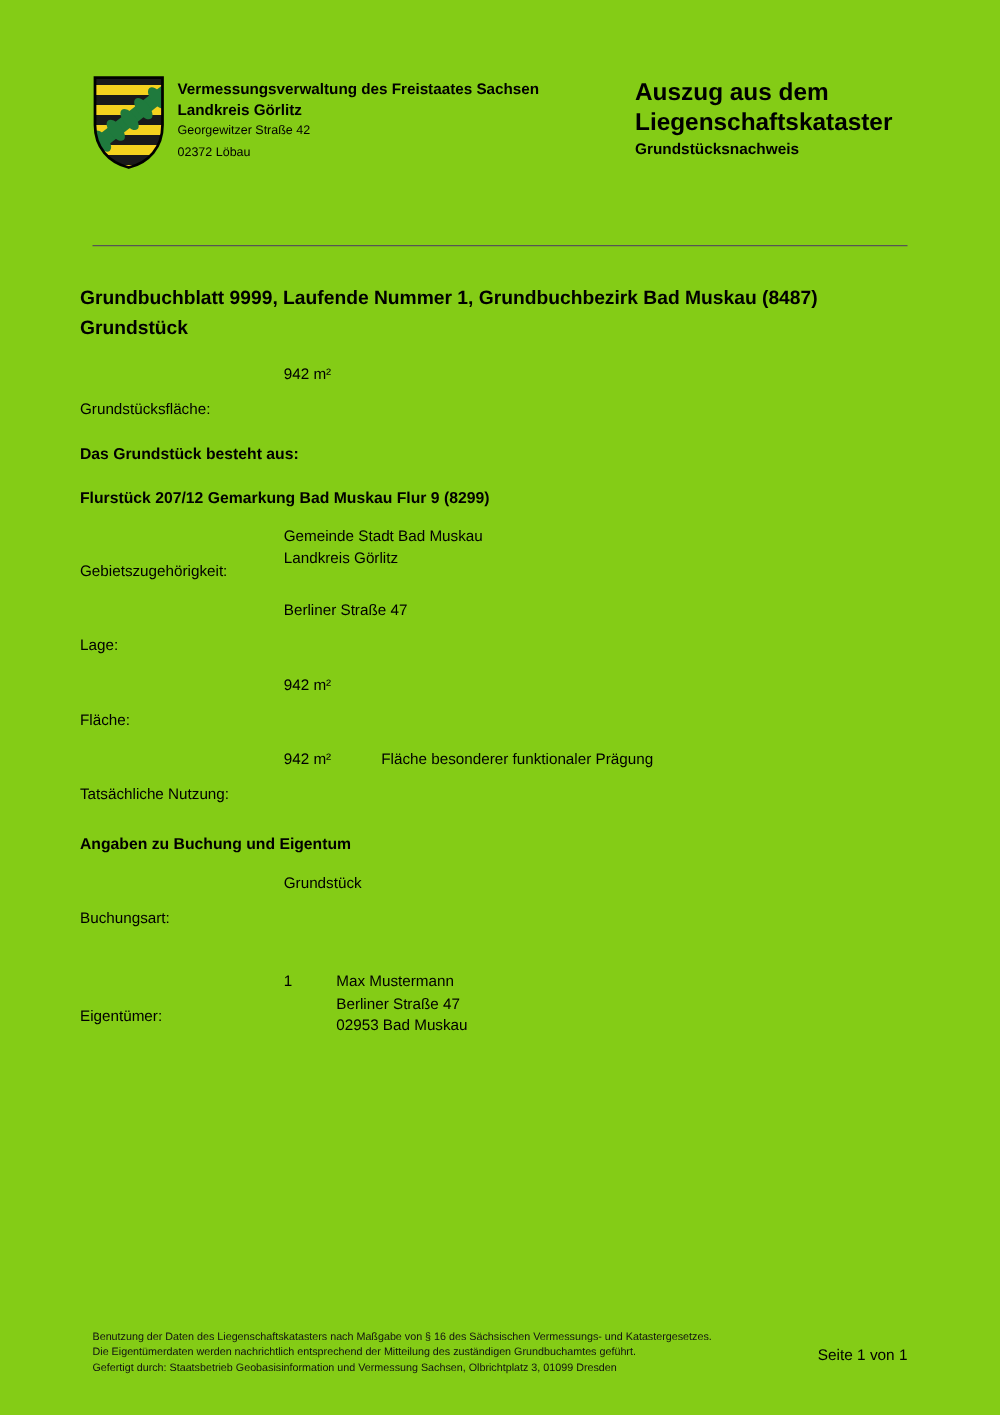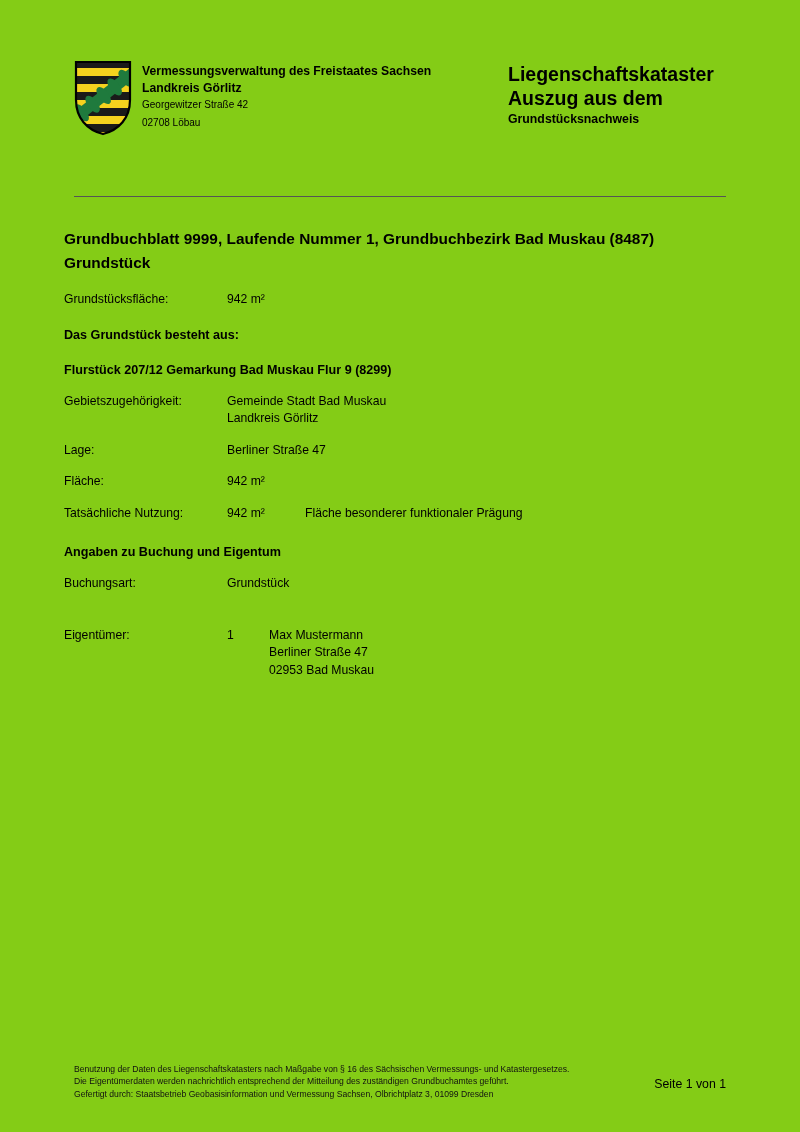--- a/index.html
+++ b/index.html
@@ -127,20 +127,21 @@
   
   .row {
     display: flex;
     align-items: flex-start;
     font-size: 12.2px;
     line-height: 17.5px;
   }
   .row .label {
     flex: 0 0 163px;
     white-space: nowrap;
+    margin-top: 28px;
   }
   .row .value {
     flex: 1 1 auto;
   }
   .row .value .vline {
     display: block;
     white-space: nowrap;
   }
 
   
@@ -232,27 +233,27 @@
             </g>
           </g>
           <path d="M2,2 L56,2 L56,40 C56,58 45,70 29,74 C13,70 2,58 2,40 Z" fill="none" stroke="#000000" stroke-width="2.2"></path>
         </svg>
       </span>
 
       <div class="org-block">
         <div class="org-line">Vermessungsverwaltung des Freistaates Sachsen</div>
         <div class="org-line">Landkreis Görlitz</div>
         <div class="org-addr">Georgewitzer Straße 42</div>
-        <div class="org-addr">02708 Löbau</div>
+        <div class="org-addr">02372 Löbau</div>
       </div>
     </div>
 
     <div class="header-right">
+      <div class="doc-title">Auszug aus dem</div>
       <div class="doc-title">Liegenschaftskataster</div>
-      <div class="doc-title">Auszug aus dem</div>
       <div class="doc-subtitle">Grundstücksnachweis</div>
     </div>
   </div>
 
   <div class="header-rule"></div>
 
   <div class="body">
 
     <h1 class="main-heading">Grundbuchblatt 9999, Laufende Nummer 1, Grundbuchbezirk Bad Muskau (8487)</h1>
 

